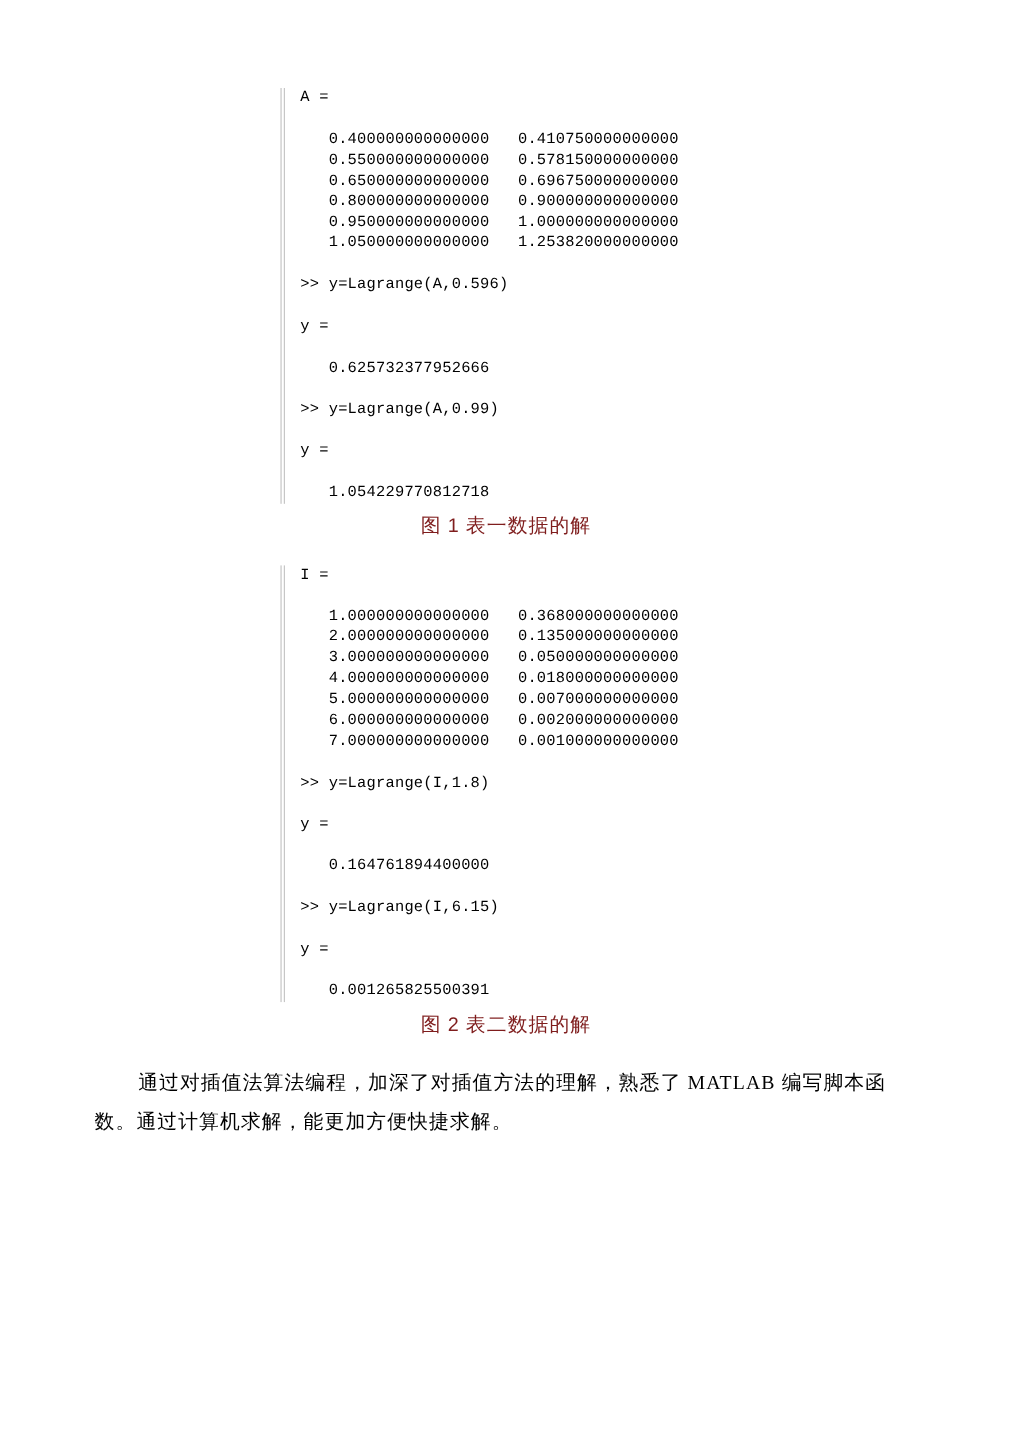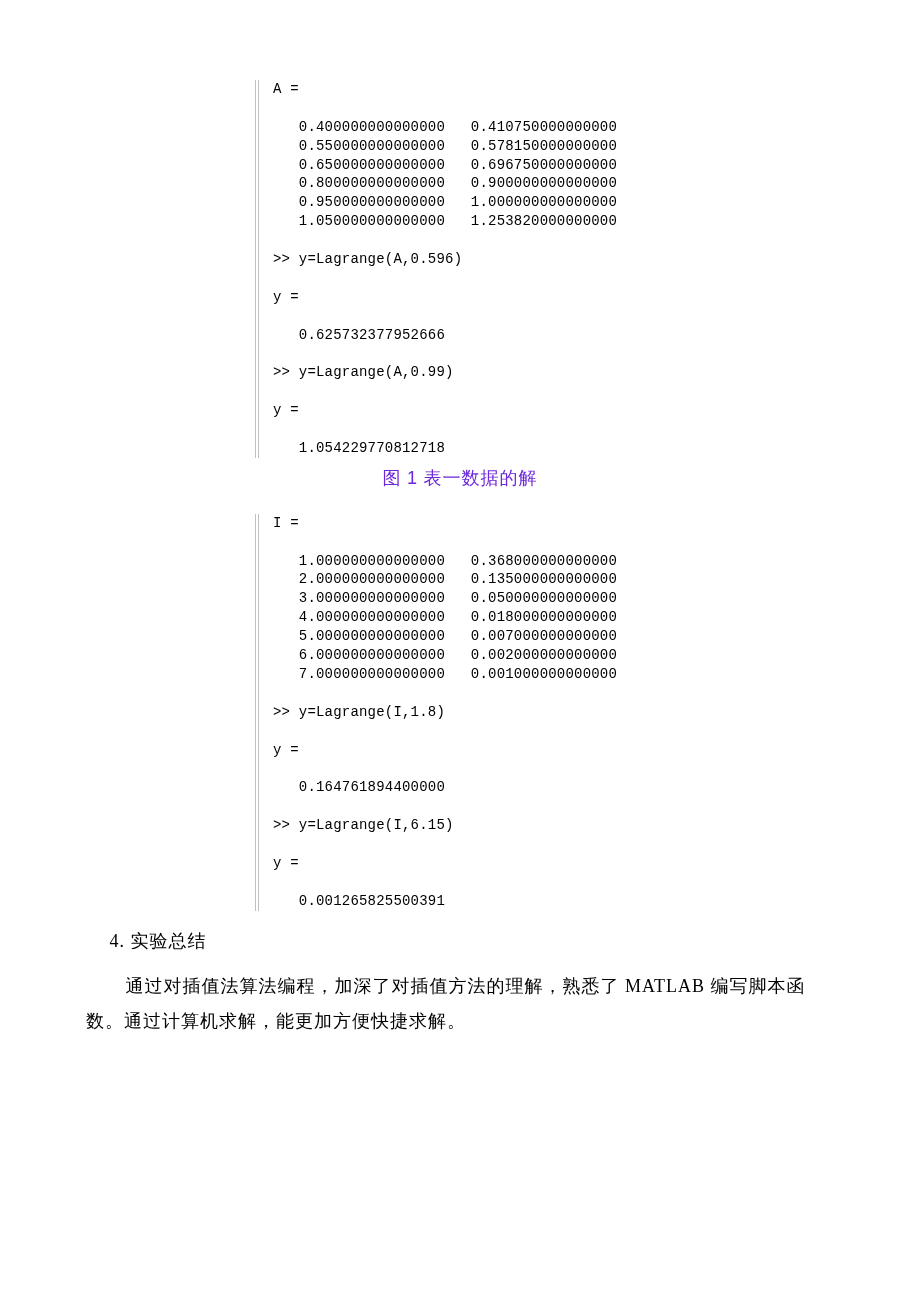--- a/index.html
+++ b/index.html
@@ -26,21 +26,21 @@
     color: #000;
     background: #ffffff;
     white-space: pre;
     letter-spacing: 0.2px;
   }
   .caption {
     text-align: center;
     font-family: "SimSun", "宋体", serif;
     font-size: 18px;
     margin: 8px 0 24px 0;
-    color: #6d28d9;
+    color: #7f1d1d;
     letter-spacing: 1px;
   }
   .caption .num {
     font-family: Arial, sans-serif;
     font-size: 18px;
   }
   .section-title {
     font-size: 18px;
     margin: 18px 0 12px 0;
     text-indent: 2.2em;
@@ -99,18 +99,20 @@
 y =
 
    0.164761894400000
 
 &gt;&gt; y=Lagrange(I,6.15)
 
 y =
 
    0.001265825500391</div>
 
+  <div class="caption">
+    <span>图 </span><span class="num">2</span><span> 表二数据的解</span>
+  </div>
 
-  <div class="section-title">4. 实验总结</div>
 
   <p class="para">通过对插值法算法编程，加深了对插值方法的理解，熟悉了 MATLAB 编写脚本函数。通过计算机求解，能更加方便快捷求解。</p>
 
 </div>
 
 </body></html>

